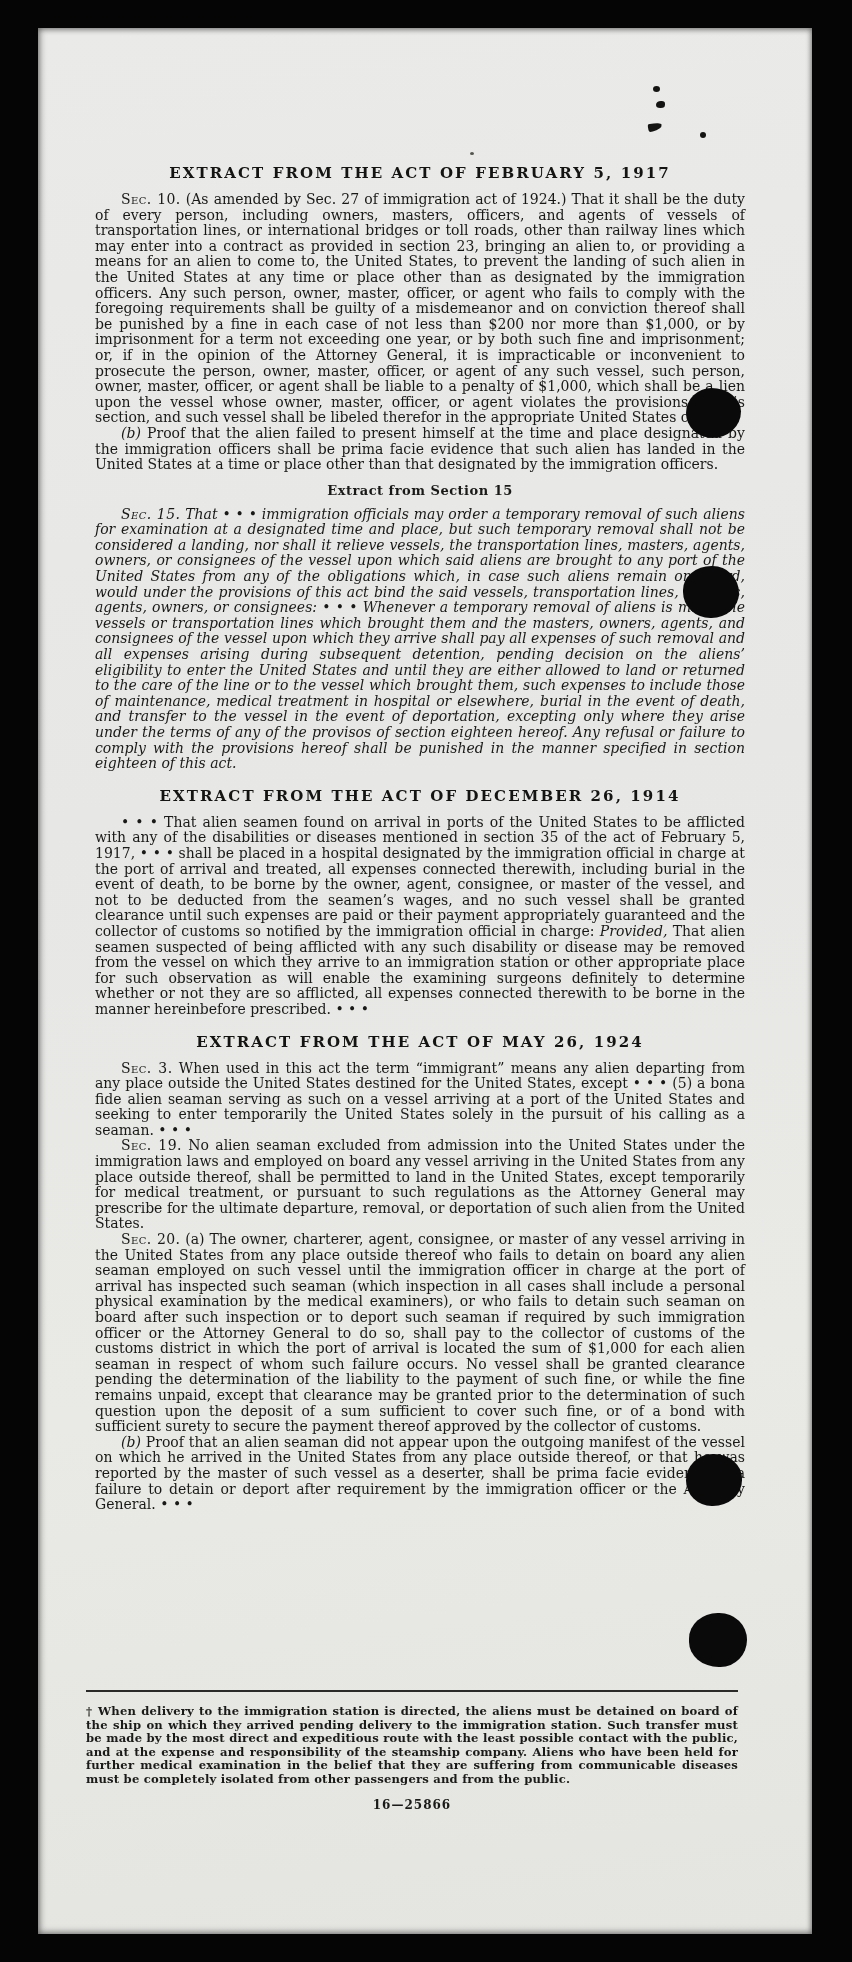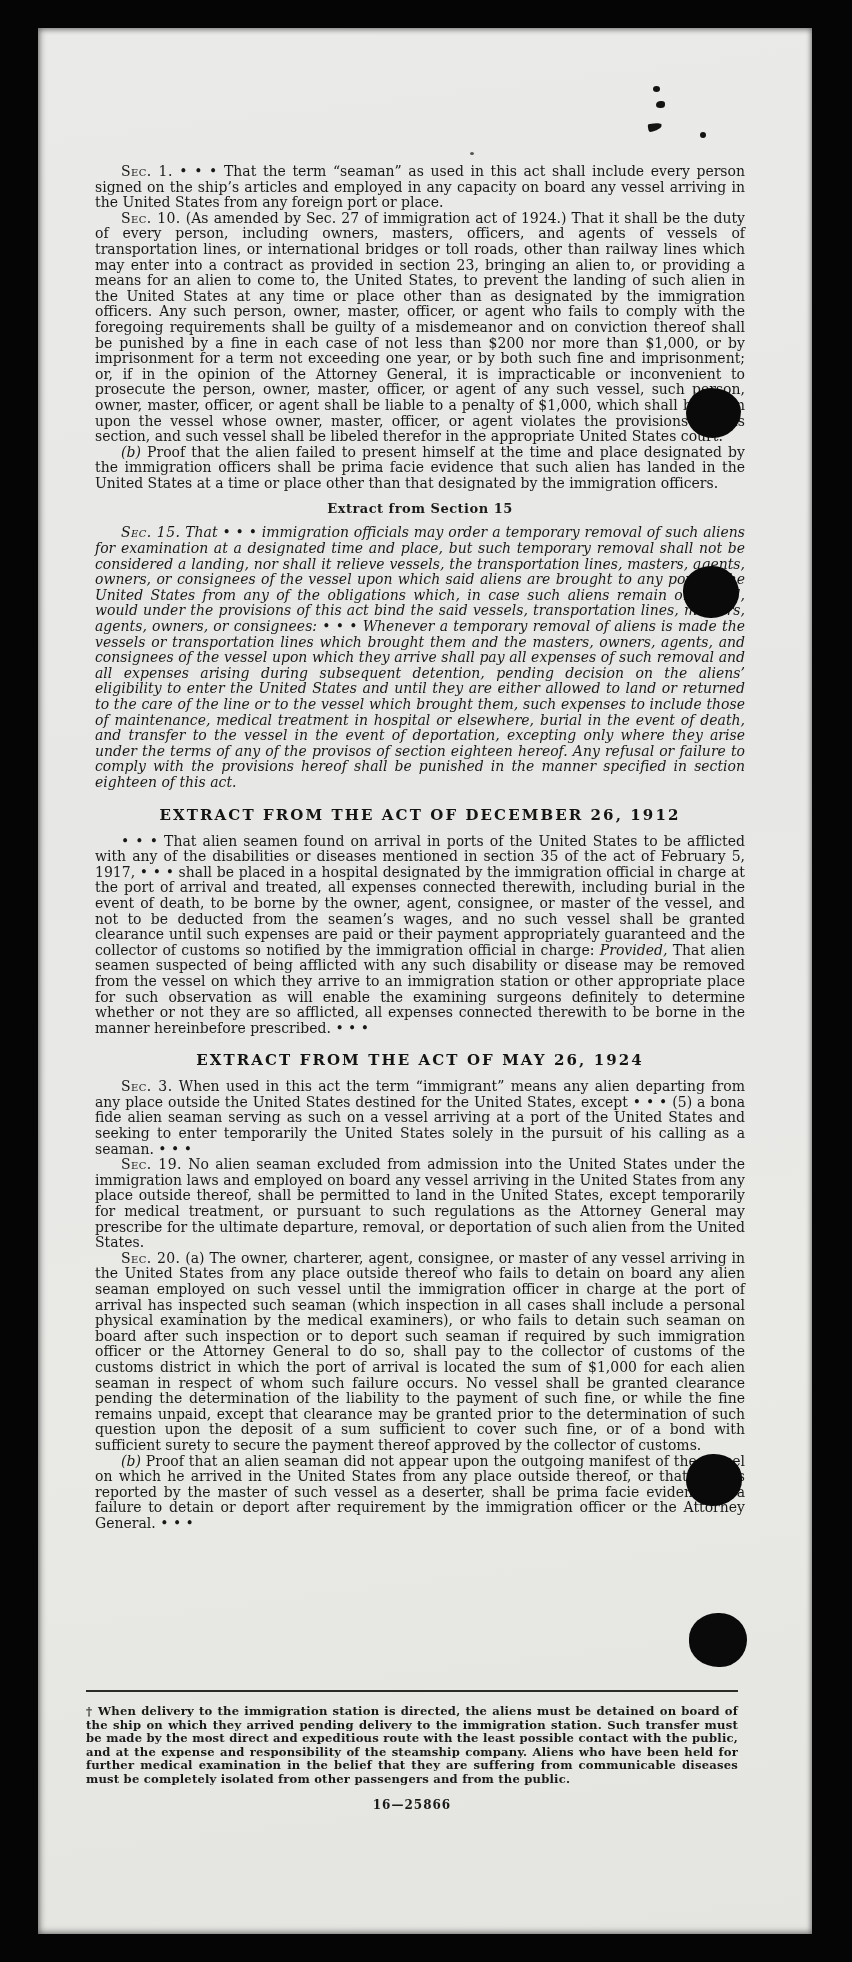--- a/index.html
+++ b/index.html
@@ -60,32 +60,32 @@
   .speck-4{left:662px;top:104px;width:6px;height:6px;}
   .speck-5{left:432px;top:124px;width:4px;height:3px;background:#55554f;}
 </style>
 </head>
 <body>
 
 <div class="scan-page">
 
   <div class="content">
 
+    <div class="act-heading">EXTRACT FROM THE ACT OF FEBRUARY 5, 1917</div>
 
-    <p><span class="sec">Sec. 1.</span><span> • • •  That the term “seaman” as used in this act shall include every person signed on the ship’s articles and employed in any capacity on board any vessel arriving in the United States from any foreign port or place.</span></p>
 
     <p><span class="sec">Sec. 10.</span><span> (As amended by Sec. 27 of immigration act of 1924.)  That it shall be the duty of every person, including owners, masters, officers, and agents of vessels of transportation lines, or international bridges or toll roads, other than railway lines which may enter into a contract as provided in section 23, bringing an alien to, or providing a means for an alien to come to, the United States, to prevent the landing of such alien in the United States at any time or place other than as designated by the immigration officers.  Any such person, owner, master, officer, or agent who fails to comply with the foregoing requirements shall be guilty of a misdemeanor and on conviction thereof shall be punished by a fine in each case of not less than $200 nor more than $1,000, or by imprisonment for a term not exceeding one year, or by both such fine and imprisonment; or, if in the opinion of the Attorney General, it is impracticable or inconvenient to prosecute the person, owner, master, officer, or agent of any such vessel, such person, owner, master, officer, or agent shall be liable to a penalty of $1,000, which shall be a lien upon the vessel whose owner, master, officer, or agent violates the provisions of this section, and such vessel shall be libeled therefor in the appropriate United States court.</span></p>
 
     <p><span class="ital">(b)</span><span> Proof that the alien failed to present himself at the time and place designated by the immigration officers shall be prima facie evidence that such alien has landed in the United States at a time or place other than that designated by the immigration officers.</span></p>
 
     <div class="sub-heading">Extract from Section 15</div>
 
     <p class="ital"><span class="sec">Sec. 15.</span><span> That • • • immigration officials may order a temporary removal of such aliens for examination at a designated time and place, but such temporary removal shall not be considered a landing, nor shall it relieve vessels, the transportation lines, masters, agents, owners, or consignees of the vessel upon which said aliens are brought to any port of the United States from any of the obligations which, in case such aliens remain on board, would under the provisions of this act bind the said vessels, transportation lines, masters, agents, owners, or consignees: • • •  Whenever a temporary removal of aliens is made the vessels or transportation lines which brought them and the masters, owners, agents, and consignees of the vessel upon which they arrive shall pay all expenses of such removal and all expenses arising during subsequent detention, pending decision on the aliens’ eligibility to enter the United States and until they are either allowed to land or returned to the care of the line or to the vessel which brought them, such expenses to include those of maintenance, medical treatment in hospital or elsewhere, burial in the event of death, and transfer to the vessel in the event of deportation, excepting only where they arise under the terms of any of the provisos of section eighteen hereof.  Any refusal or failure to comply with the provisions hereof shall be punished in the manner specified in section eighteen of this act.</span></p>
 
-    <div class="act-heading mid">EXTRACT FROM THE ACT OF DECEMBER 26, 1912</div>
+    <div class="act-heading mid">EXTRACT FROM THE ACT OF DECEMBER 26, 1914</div>
 
 
     <p><span>• • •  That alien seamen found on arrival in ports of the United States to be afflicted with any of the disabilities or diseases mentioned in section 35 of the act of February 5, 1917, • • •  shall be placed in a hospital designated by the immigration official in charge at the port of arrival and treated, all expenses connected therewith, including burial in the event of death, to be borne by the owner, agent, consignee, or master of the vessel, and not to be deducted from the seamen’s wages, and no such vessel shall be granted clearance until such expenses are paid or their payment appropriately guaranteed and the collector of customs so notified by the immigration official in charge: </span><span class="prov">Provided,</span><span> That alien seamen suspected of being afflicted with any such disability or disease may be removed from the vessel on which they arrive to an immigration station or other appropriate place for such observation as will enable the examining surgeons definitely to determine whether or not they are so afflicted, all expenses connected therewith to be borne in the manner hereinbefore prescribed.  • • •</span></p>
 
     <div class="act-heading mid">EXTRACT FROM THE ACT OF MAY 26, 1924</div>
 
     <p><span class="sec">Sec. 3.</span><span> When used in this act the term “immigrant” means any alien departing from any place outside the United States destined for the United States, except • • • (5) a bona fide alien seaman serving as such on a vessel arriving at a port of the United States and seeking to enter temporarily the United States solely in the pursuit of his calling as a seaman. • • •</span></p>
 
     <p><span class="sec">Sec. 19.</span><span> No alien seaman excluded from admission into the United States under the immigration laws and employed on board any vessel arriving in the United States from any place outside thereof, shall be permitted to land in the United States, except temporarily for medical treatment, or pursuant to such regulations as the Attorney General may prescribe for the ultimate departure, removal, or deportation of such alien from the United States.</span></p>
 

